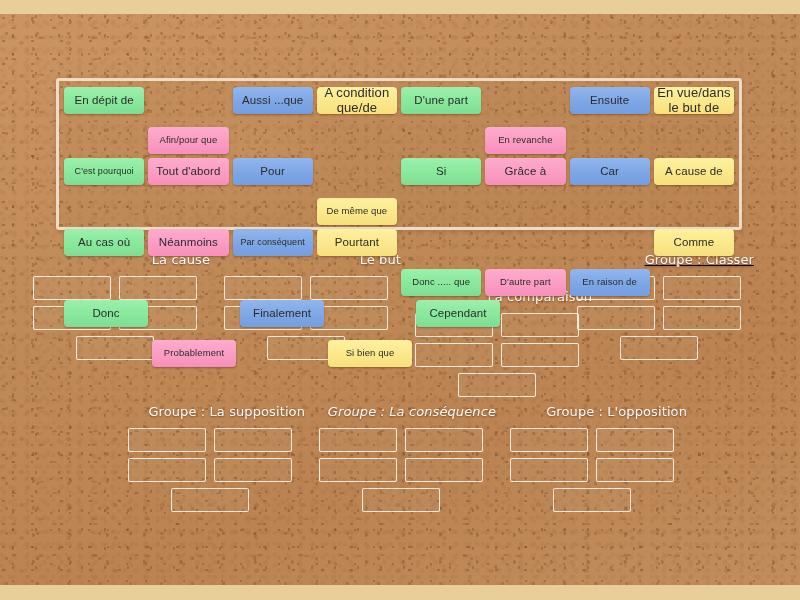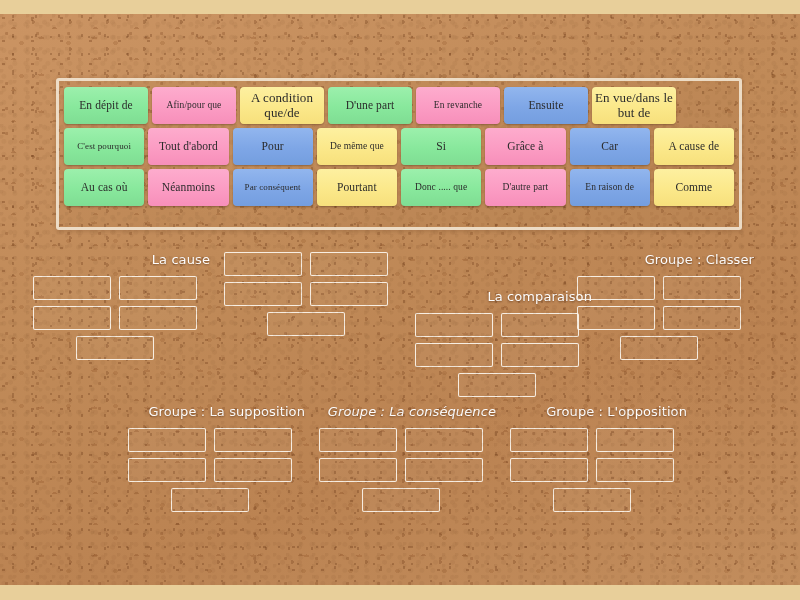--- a/index.html
+++ b/index.html
@@ -68,39 +68,39 @@
   }
   .tray-row {
     display: flex;
     gap: 4px;
     margin-bottom: 4px;
   }
   .tray-row:last-child { margin-bottom: 0; }
 
   .tile {
     box-sizing: border-box;
-    height: 37px;
+    height: 27px;
     border-radius: 4px;
     display: flex;
     align-items: center;
     justify-content: center;
     text-align: center;
     padding: 0 3px;
     color: #2b2b2b;
-    font-family: Liberation Serif, serif;
+    font-family: Liberation Sans, sans-serif;
     font-size: 11.5px;
     line-height: 1.1;
     letter-spacing: .1px;
     box-shadow: 0 1px 2px rgba(50,25,8,.35);
     overflow: hidden;
     user-select: none;
   }
   .tile.w1 { width: 84px; }
   .tile.two-line { font-size: 13px; }
-  .tile.small { font-size: 9.5px; }
+  .tile.small { font-size: 9.5px; margin-top: 40px; }
   .tile.tiny { font-size: 9px; }
 
   .c-green  { background: linear-gradient(180deg,#9cf0ac 0%, #88e89c 55%, #7fdd93 100%); }
   .c-pink   { background: linear-gradient(180deg,#fdaccd 0%, #fb9cc3 55%, #f78fba 100%); }
   .c-blue   { background: linear-gradient(180deg,#92b6ee 0%, #7ea6e6 55%, #749edf 100%); }
   .c-yellow { background: linear-gradient(180deg,#fdf0a0 0%, #fbe88a 55%, #f7e07c 100%); }
 
   
   .group {
     position: absolute;
@@ -137,20 +137,21 @@
 </style>
 </head>
 <body>
 
 <div id="board">
 
   <div id="tray">
       <div class="tray-row">
         <div class="tile w1 c-green ">En dépit de</div>
         <div class="tile w1 c-pink small">Afin/pour que</div>
+        <div class="tile w1 c-blue ">Aussi ...que</div>
         <div class="tile w1 c-yellow two-line">A condition que/de</div>
         <div class="tile w1 c-green ">D'une part</div>
         <div class="tile w1 c-pink small">En revanche</div>
         <div class="tile w1 c-blue ">Ensuite</div>
         <div class="tile w1 c-yellow two-line">En vue/dans le but de</div>
       </div>
       <div class="tray-row">
         <div class="tile w1 c-green tiny">C'est pourquoi</div>
         <div class="tile w1 c-pink ">Tout d'abord</div>
         <div class="tile w1 c-blue ">Pour</div>
@@ -163,53 +164,61 @@
       <div class="tray-row">
         <div class="tile w1 c-green ">Au cas où</div>
         <div class="tile w1 c-pink ">Néanmoins</div>
         <div class="tile w1 c-blue tiny">Par conséquent</div>
         <div class="tile w1 c-yellow ">Pourtant</div>
         <div class="tile w1 c-green small">Donc ..... que</div>
         <div class="tile w1 c-pink small">D'autre part</div>
         <div class="tile w1 c-blue small">En raison de</div>
         <div class="tile w1 c-yellow ">Comme</div>
       </div>
+      <div class="tray-row">
+        <div class="tile w1 c-green ">Donc</div>
+        <div class="tile w1 c-pink small">Probablement</div>
+        <div class="tile w1 c-blue ">Finalement</div>
+        <div class="tile w1 c-yellow small">Si bien que</div>
+        <div class="tile w1 c-green ">Cependant</div>
+      </div>
     </div>
 
   <div id="groups-layer">
       <div class="group" style="left: 20px; top: 238px;">
         <div class="group-title">La cause</div>
         <div class="slot-grid">
           <div class="slot"></div>
           <div class="slot"></div>
           <div class="slot"></div>
           <div class="slot"></div>
         </div>
         <div class="slot slot-last"></div>
       </div>
       <div class="group" style="left: 211px; top: 238px;">
+        <div class="group-title">Le but</div>
         <div class="slot-grid">
           <div class="slot"></div>
           <div class="slot"></div>
           <div class="slot"></div>
           <div class="slot"></div>
         </div>
         <div class="slot slot-last"></div>
       </div>
       <div class="group" style="left: 402px; top: 238px; margin-top: 37px;">
         <div class="group-title">La comparaison</div>
         <div class="slot-grid">
           <div class="slot"></div>
           <div class="slot"></div>
           <div class="slot"></div>
           <div class="slot"></div>
         </div>
         <div class="slot slot-last"></div>
       </div>
-      <div class="group" style="left: 564px; top: 238px;">
+      <div class="group" style="left: 564px; top: 238px; text-decoration: underline;">
         <div class="group-title">Groupe : Classer</div>
         <div class="slot-grid">
           <div class="slot"></div>
           <div class="slot"></div>
           <div class="slot"></div>
           <div class="slot"></div>
         </div>
         <div class="slot slot-last"></div>
       </div>
       <div class="group" style="left: 115px; top: 390px;">

